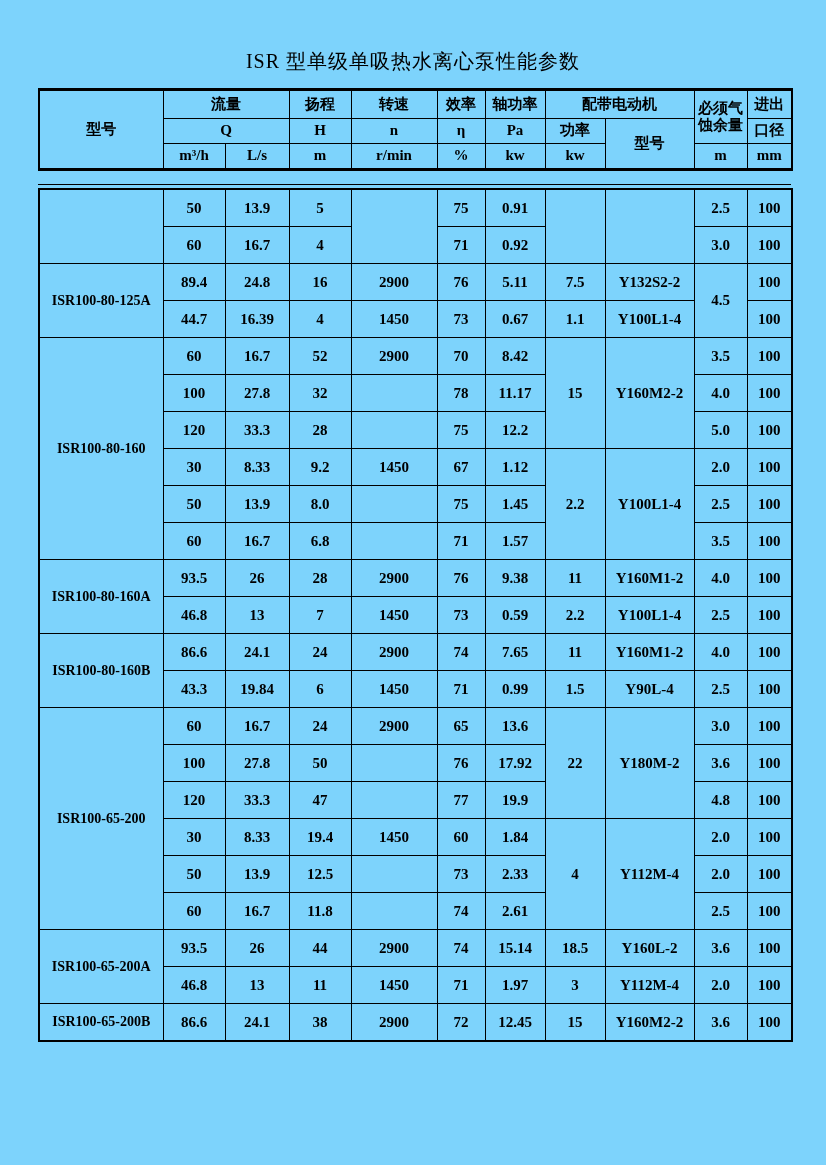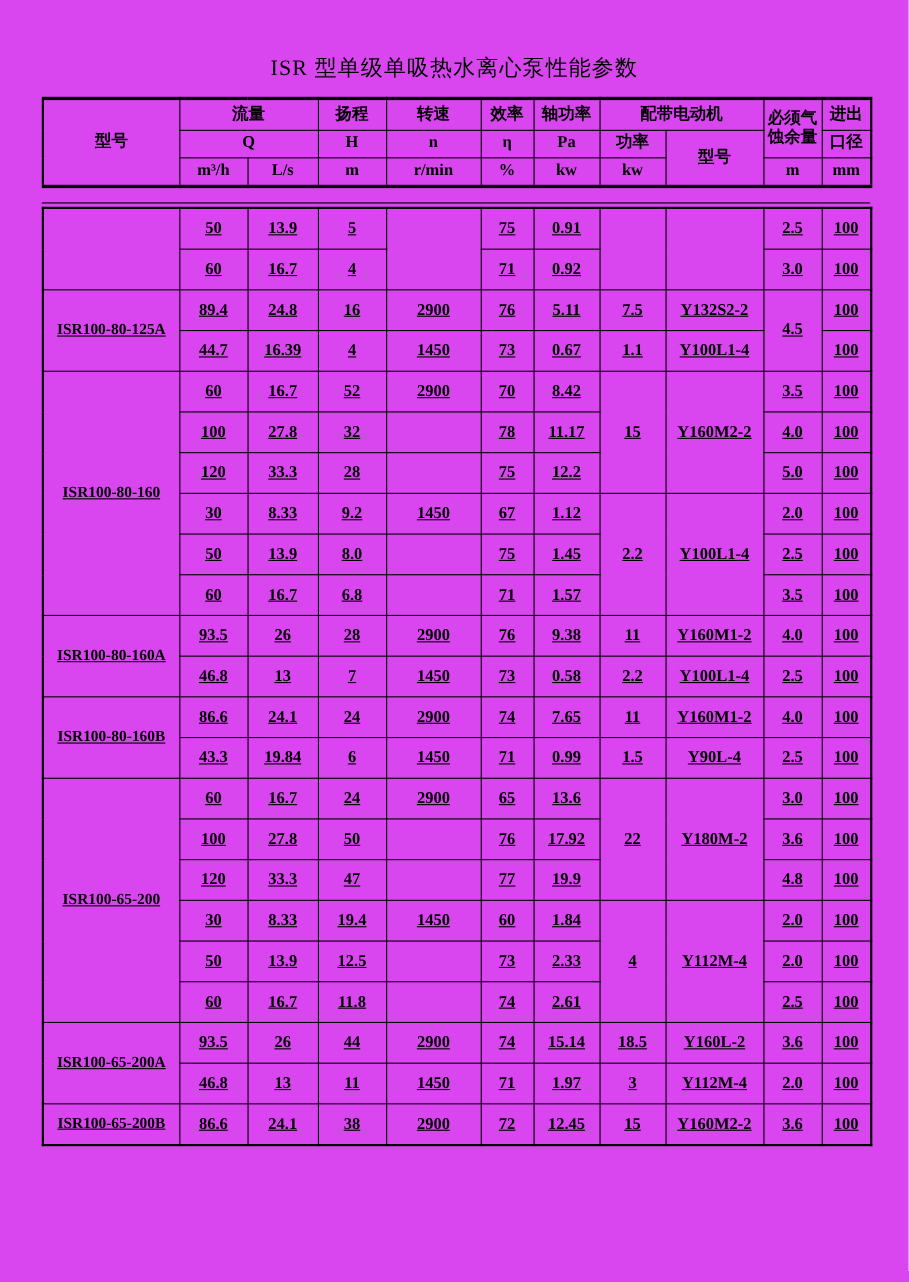--- a/index.html
+++ b/index.html
@@ -1,19 +1,19 @@
 <!DOCTYPE html>
 <html><head>
 <meta charset="utf-8">
 <style>
   html,body{margin:0;padding:0;background:#e8e8e8;}
   .page{
     position:relative;
     width:826px;height:1165px;
-    background:#d946ef;
+    background:#7dd3fc;
     margin:0 auto;
     font-family:"Liberation Serif","DejaVu Serif",serif;
     color:#000;
     overflow:hidden;
   }
   .title{
     position:absolute;
     top:48px;left:0;width:100%;
     text-align:center;
     font-size:20px;
@@ -37,21 +37,21 @@
     left:38px;top:88px;
     width:753px;
     border:2px solid #000;
     border-top-width:3px;
     border-bottom-width:3px;
   }
   .hdr-table td{height:24px;line-height:1.15;}
   .hdr-table tr:first-child td{height:27px;}
   .npsh-hdr{white-space:normal;line-height:1.25;font-family:Liberation Serif, serif;}
   
-  .data-section{position:absolute;left:38px;top:184px;width:753px;text-decoration:underline;}
+  .data-section{position:absolute;left:38px;top:184px;width:753px;}
   .thin-line{height:1px;background:#000;margin-bottom:3px;}
   .data-table{
     width:753px;
     border:2px solid #000;
   }
   .data-table td{height:36px;}
   .model-cell{font-size:14px;text-align:center;}
 </style>
 </head>
 <body>
@@ -253,21 +253,21 @@
             <td>Y160M1-2</td>
             <td>4.0</td>
             <td>100</td>
           </tr>
           <tr>
             <td>46.8</td>
             <td>13</td>
             <td>7</td>
             <td>1450</td>
             <td>73</td>
-            <td>0.58</td>
+            <td>0.59</td>
             <td>2.2</td>
             <td>Y100L1-4</td>
             <td>2.5</td>
             <td>100</td>
           </tr>
           <tr>
             <td rowspan="2" class="model-cell">ISR100-80-160B</td>
             <td>86.6</td>
             <td>24.1</td>
             <td>24</td>

